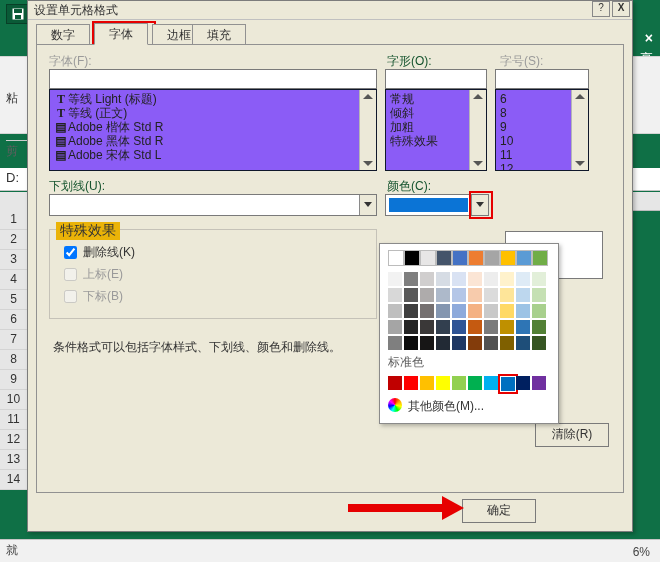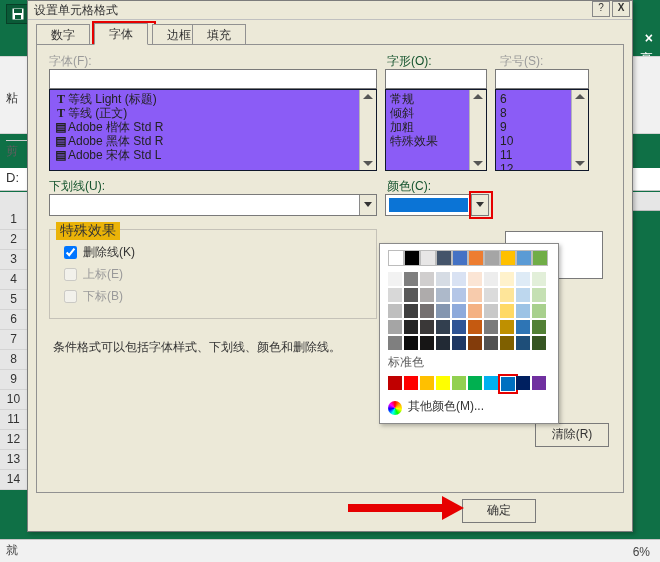--- a/index.html
+++ b/index.html
@@ -106,21 +106,21 @@
   
   .color-popup{position:absolute;left:379px;top:243px;width:180px;background:#fff;border:1px solid #8a8a8a;box-shadow:2px 2px 4px rgba(0,0,0,.25);padding:4px 6px 6px 6px;box-sizing:border-box}
   .auto-row{display:flex;align-items:center;gap:8px;padding:2px 2px 6px 2px}
   .auto-row .sw{width:14px;height:14px;background:#000}
   .section-title{font-size:12px;color:#5f5f5f;padding:2px 0 3px 2px}
   .swatch-grid{display:grid;grid-template-columns:repeat(10,14px);grid-auto-rows:14px;gap:2px;padding:2px 0 2px 2px}
   .swatch-grid div{width:14px;height:14px}
   .std-grid{display:grid;grid-template-columns:repeat(10,14px);grid-auto-rows:14px;gap:2px;padding:2px 0 2px 2px}
   .std-grid div{width:14px;height:14px}
   .std-hl{outline:2px solid #e60000;outline-offset:0}
-  .more-row{display:flex;align-items:flex-end;gap:6px;padding:6px 0 2px 2px;font-size:12px;color:#333}
+  .more-row{display:flex;align-items:flex-start;gap:6px;padding:6px 0 2px 2px;font-size:12px;color:#333}
   .wheel{width:14px;height:14px;border-radius:50%;background:conic-gradient(red,orange,yellow,lime,cyan,blue,magenta,red)}
 
   
   .arrow{position:absolute;left:348px;top:498px;width:120px;height:20px;pointer-events:none}
   .arrow .shaft{position:absolute;left:0;top:6px;width:96px;height:8px;background:#e60000}
   .arrow .head{position:absolute;left:94px;top:-2px;width:0;height:0;border-top:12px solid transparent;border-bottom:12px solid transparent;border-left:22px solid #e60000}
 </style>
 </head>
 <body>
 

